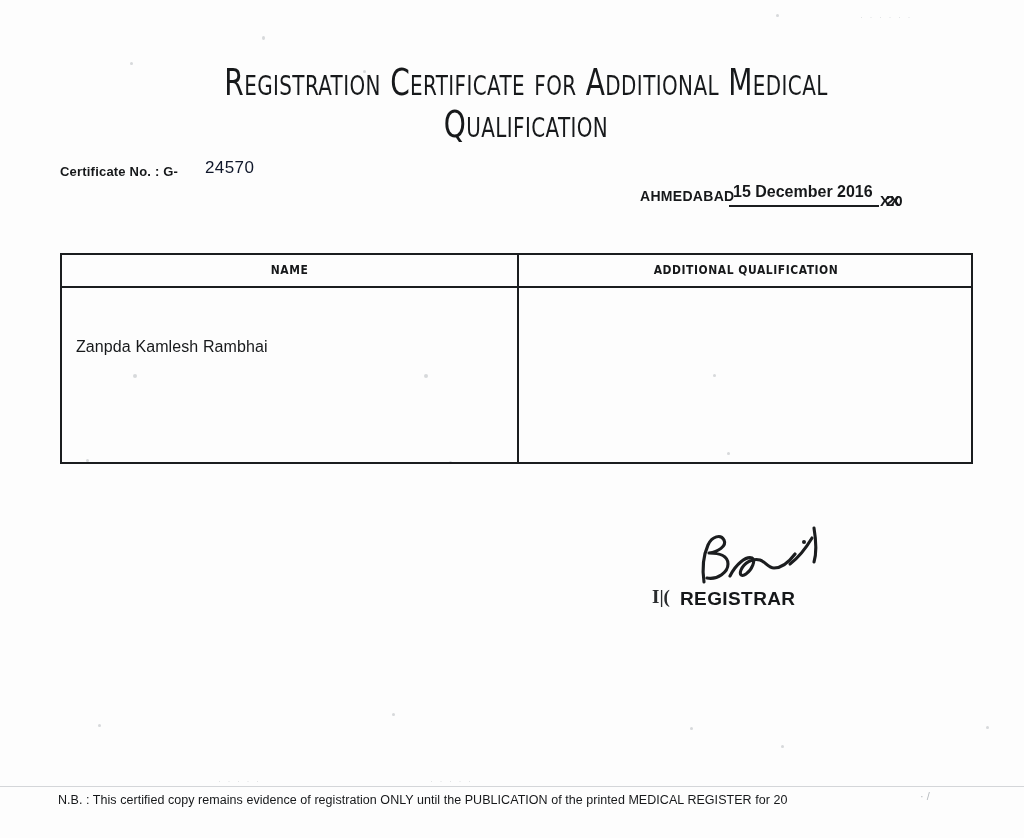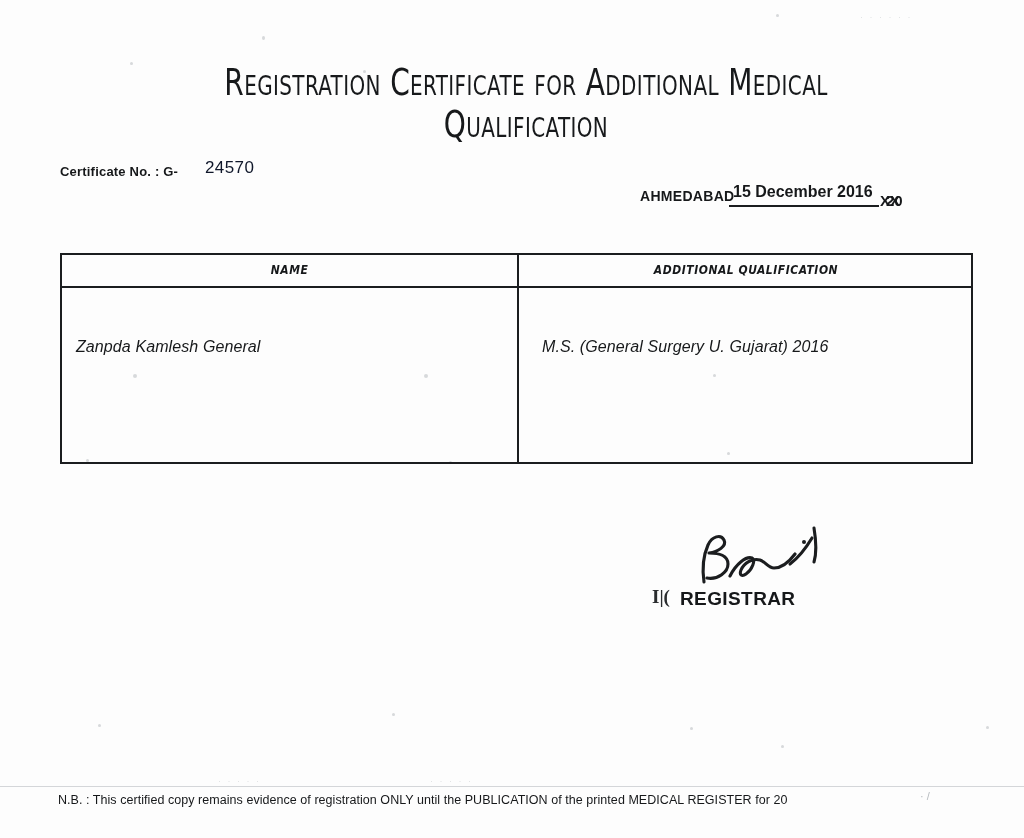--- a/index.html
+++ b/index.html
@@ -150,21 +150,20 @@
 
   
   .table {
     position: absolute;
     left: 60px;
     top: 253px;
     width: 913px;
     height: 211px;
     border: 2px solid #1b1d1f;
     box-sizing: border-box;
-    font-style: italic;
   }
   .table-header-rule {
     position: absolute;
     left: 0;
     top: 31px;
     width: 100%;
     height: 2px;
     background: #1b1d1f;
   }
   .table-col-rule {
@@ -301,22 +300,21 @@
   </div>
 
 
   <div class="table">
     <div class="table-header-rule"></div>
     <div class="table-col-rule"></div>
 
     <div class="th th-name">NAME</div>
     <div class="th th-qual">ADDITIONAL QUALIFICATION</div>
 
-    <div class="td td-name">Zanpda Kamlesh General</div>
-    <div class="td td-qual">M.S. (General Surgery U. Gujarat) 2016</div>
+    <div class="td td-name">Zanpda Kamlesh Rambhai</div>
   </div>
 
   <div class="sign-wrap">
     <svg class="sign-svg" width="150" height="70" viewBox="0 0 150 70">
       <g fill="none" stroke="#1b1d1f" stroke-width="3.1" stroke-linecap="round" stroke-linejoin="round">
         <path d="M10 62 C8 48, 10 34, 14 25 C18 16, 27 14, 30 20 C33 26, 24 32, 15 33 C25 33, 34 36, 34 44 C34 52, 24 60, 13 58"></path>
         <path d="M36 56 C42 44, 52 36, 58 38 C62 40, 58 50, 52 54 C48 57, 45 55, 47 50 C50 43, 58 38, 66 40 C72 42, 74 48, 80 48 C88 48, 95 42, 101 34"></path>
         <path d="M96 44 C104 38, 112 28, 118 18"></path>
         <path d="M120 8 C122 20, 123 32, 120 42"></path>
       </g>

